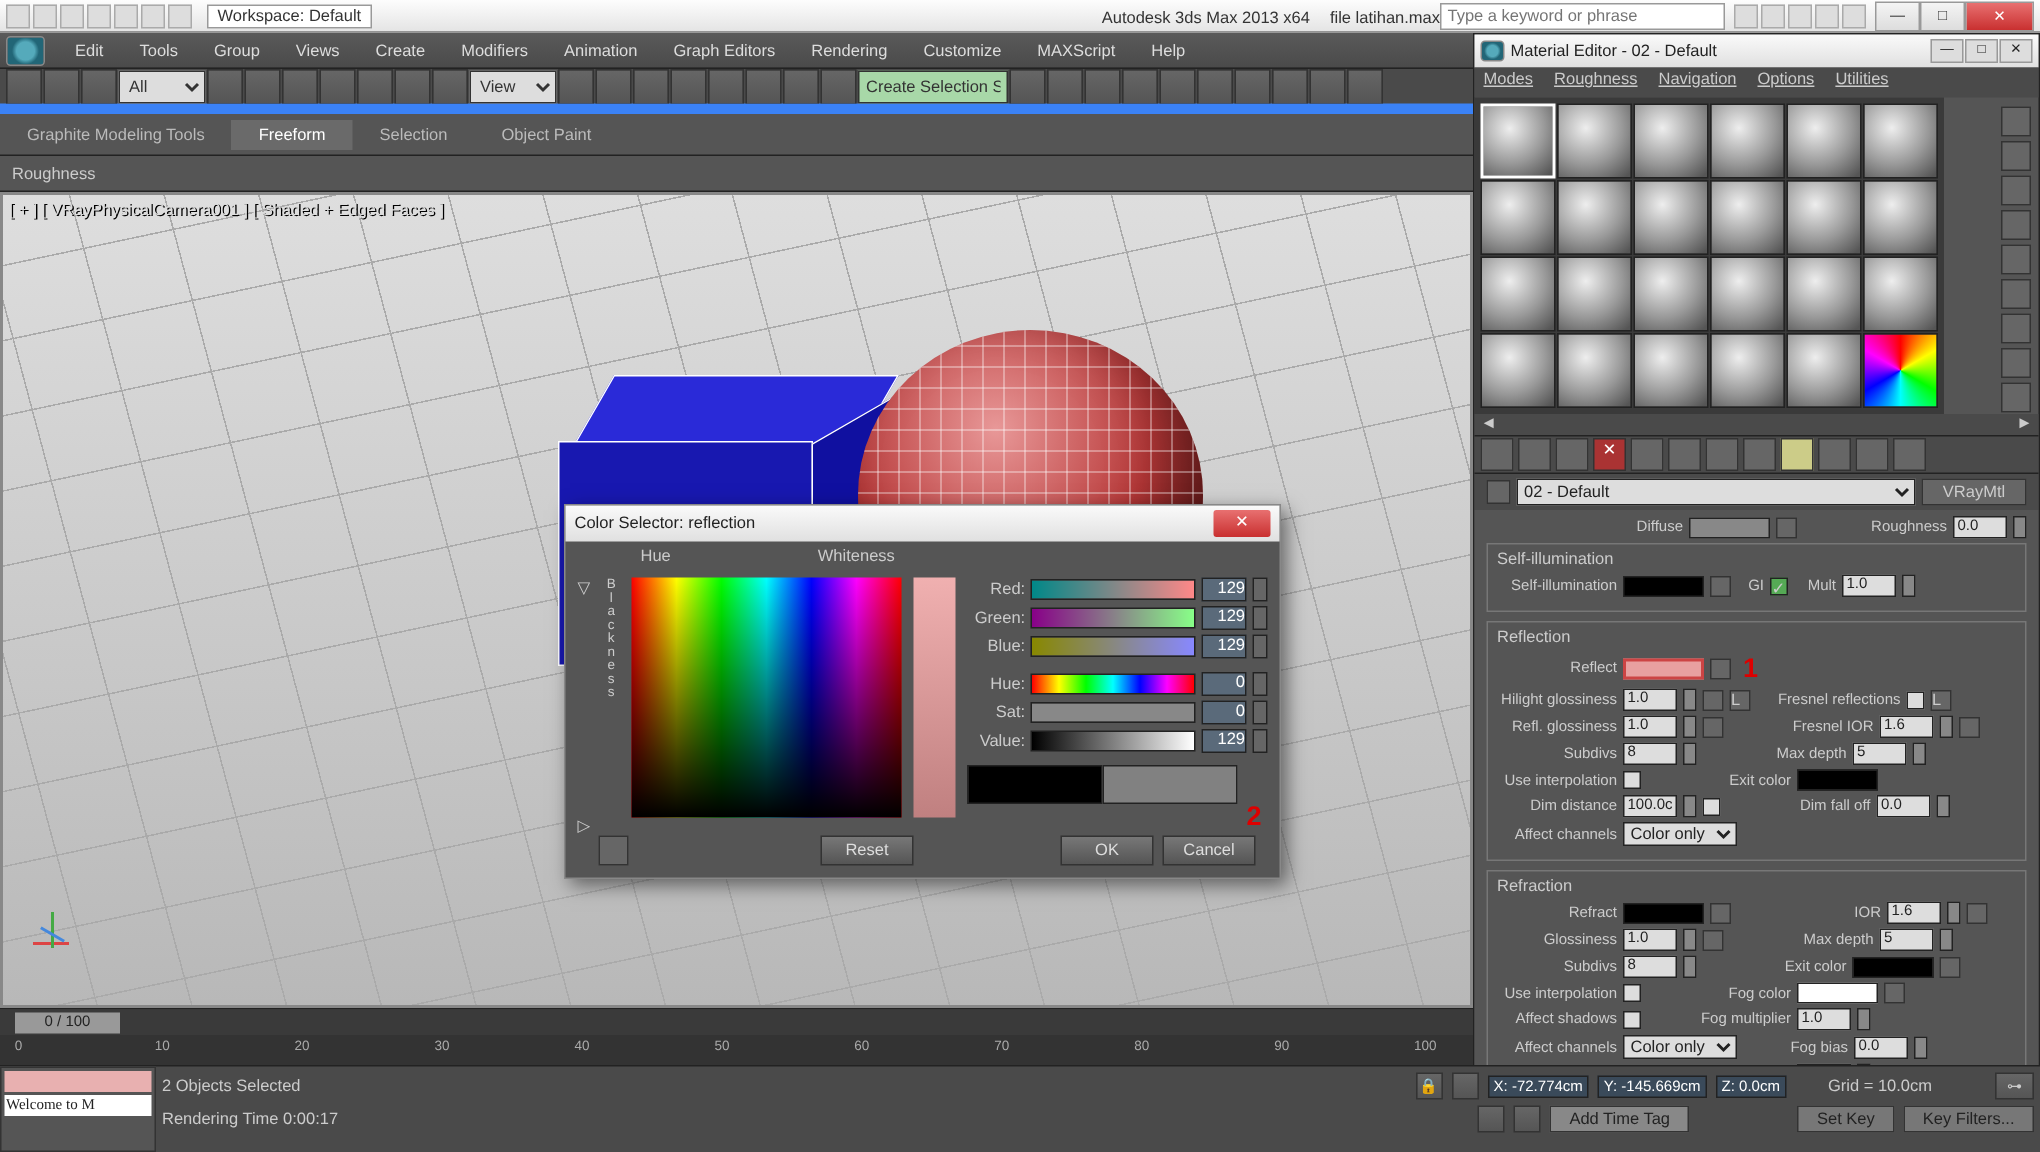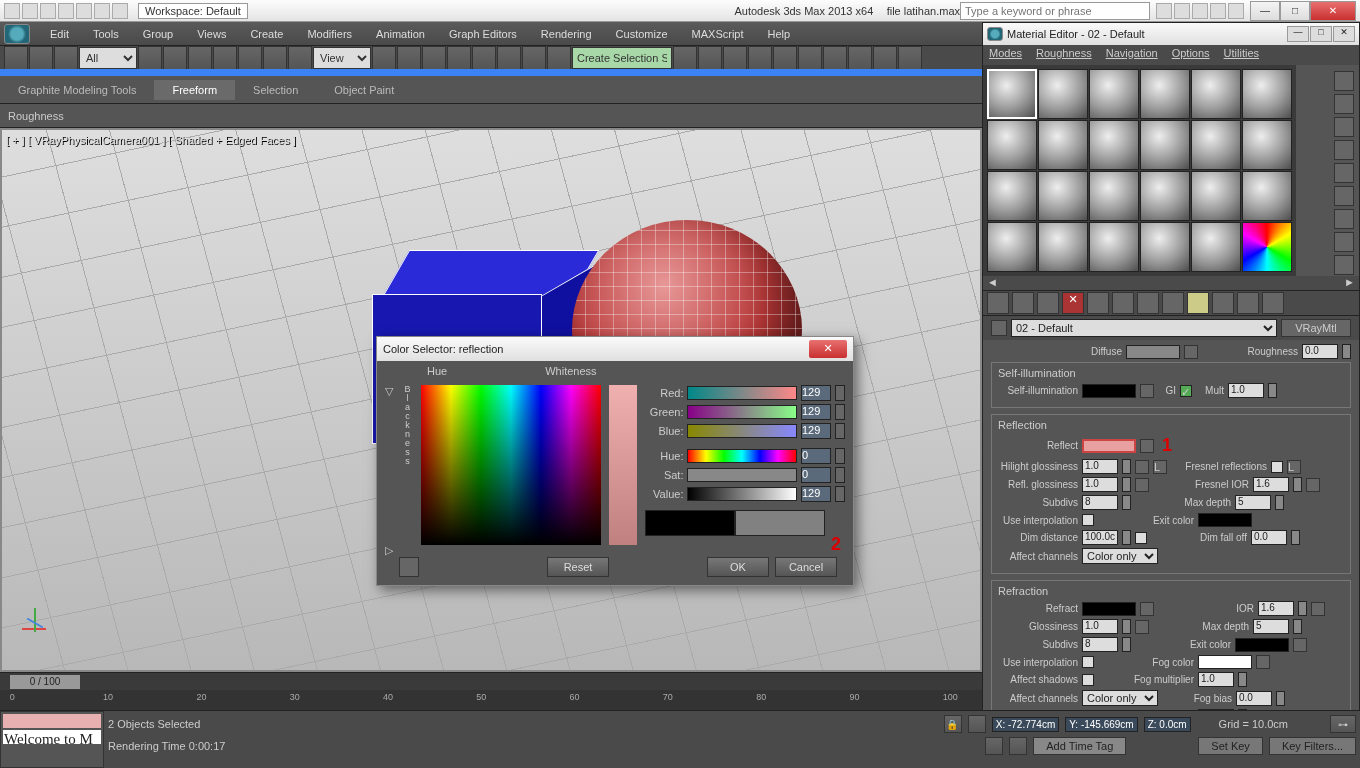--- a/index.html
+++ b/index.html
@@ -49,21 +49,21 @@
 .colordlg .hd{height:24px;background:linear-gradient(#fafafa,#e0e0e0);display:flex;align-items:center;padding:0 6px;color:#222;justify-content:space-between}
 .colordlg .hd .x{width:38px;height:18px;background:linear-gradient(#e87070,#c93030);color:#fff;text-align:center;border-radius:2px;line-height:16px}
 .colordlg .body{padding:8px;display:flex;gap:8px}
 .huebox{width:180px;height:160px;background:linear-gradient(to bottom,transparent,#000),linear-gradient(to right,red,yellow,lime,cyan,blue,magenta,red);position:relative}
 .blk{width:12px;text-align:center;color:#ccc;line-height:9px;font-size:9px}
 .wht{width:28px;height:160px;background:linear-gradient(#f0b0b0,#c08080)}
 .rgbcol{flex:1}
 .rgbrow{display:flex;align-items:center;margin-bottom:3px;gap:4px}
 .rgbrow label{width:38px;text-align:right;color:#ccc}
 .rgbrow .bar{flex:1;height:14px;border:1px solid #222}
-.rgbrow .num{width:30px;height:16px;background:#5a6a7a;color:#fff;text-align:left;border:1px solid #222}
+.rgbrow .num{width:30px;height:16px;background:#5a6a7a;color:#fff;text-align:right;border:1px solid #222}
 .rgbrow .spn{width:10px;height:16px;background:#666;border:1px solid #222}
 .swatch{display:flex;margin-top:8px}
 .swatch div{width:90px;height:26px;border:1px solid #222}
 .dlgbtns{position:absolute;bottom:8px;right:16px;display:flex;gap:6px}
 .dlgbtns button,.rstbtn{width:62px;height:20px;background:linear-gradient(#777,#555);border:1px solid #333;color:#ddd}
 .rstbtn{position:absolute;bottom:8px;left:170px}
 
 
 .mated{position:absolute;left:982px;top:22px;width:378px;height:746px;background:#555;border:1px solid #222}
 .mated .hd{height:22px;background:linear-gradient(#fafafa,#e0e0e0);display:flex;align-items:center;padding:0 4px;color:#222}
@@ -98,21 +98,21 @@
 
 
 .timeline{position:absolute;left:0;top:672px;width:982px;height:38px;background:#4a4a4a;border-top:1px solid #222}
 .timeline .slider{height:17px;background:#3a3a3a;display:flex;align-items:center}
 .timeline .slider .sld{width:70px;height:14px;background:#999;margin-left:10px;text-align:center;color:#222;font-size:10px;line-height:14px}
 .timeline .ruler{height:20px;background:#333;position:relative}
 .timeline .ruler span{position:absolute;top:2px;color:#aaa;font-size:9px}
 .status{position:absolute;left:0;top:710px;width:1360px;height:58px;background:#4a4a4a;display:flex;border-top:1px solid #222}
 .status .left{width:104px;background:#555;border:1px solid #333;padding:2px}
 .status .left .bar{height:14px;background:#e8b0b0;margin-bottom:2px}
-.status .left .welcome{height:14px;background:#fff;color:#222;padding:1px;font-family:Consolas;font-size:15px}
+.status .left .welcome{height:14px;background:#fff;color:#222;padding:1px;font-family:Consolas;font-size:10px}
 .status .mid{flex:1;padding:4px;color:#ccc}
 .status .mid .row{display:flex;align-items:center;gap:6px;margin-bottom:4px}
 .status .coord{background:#3a4a5a;color:#fff;padding:1px 3px;border:1px solid #222;font-size:10px}
 .status .atbtn{background:#888;border:1px solid #333;padding:2px 12px;color:#222}
 </style>
 </head>
 <body>
 
 <div class="titlebar">
  <div class="qat">

